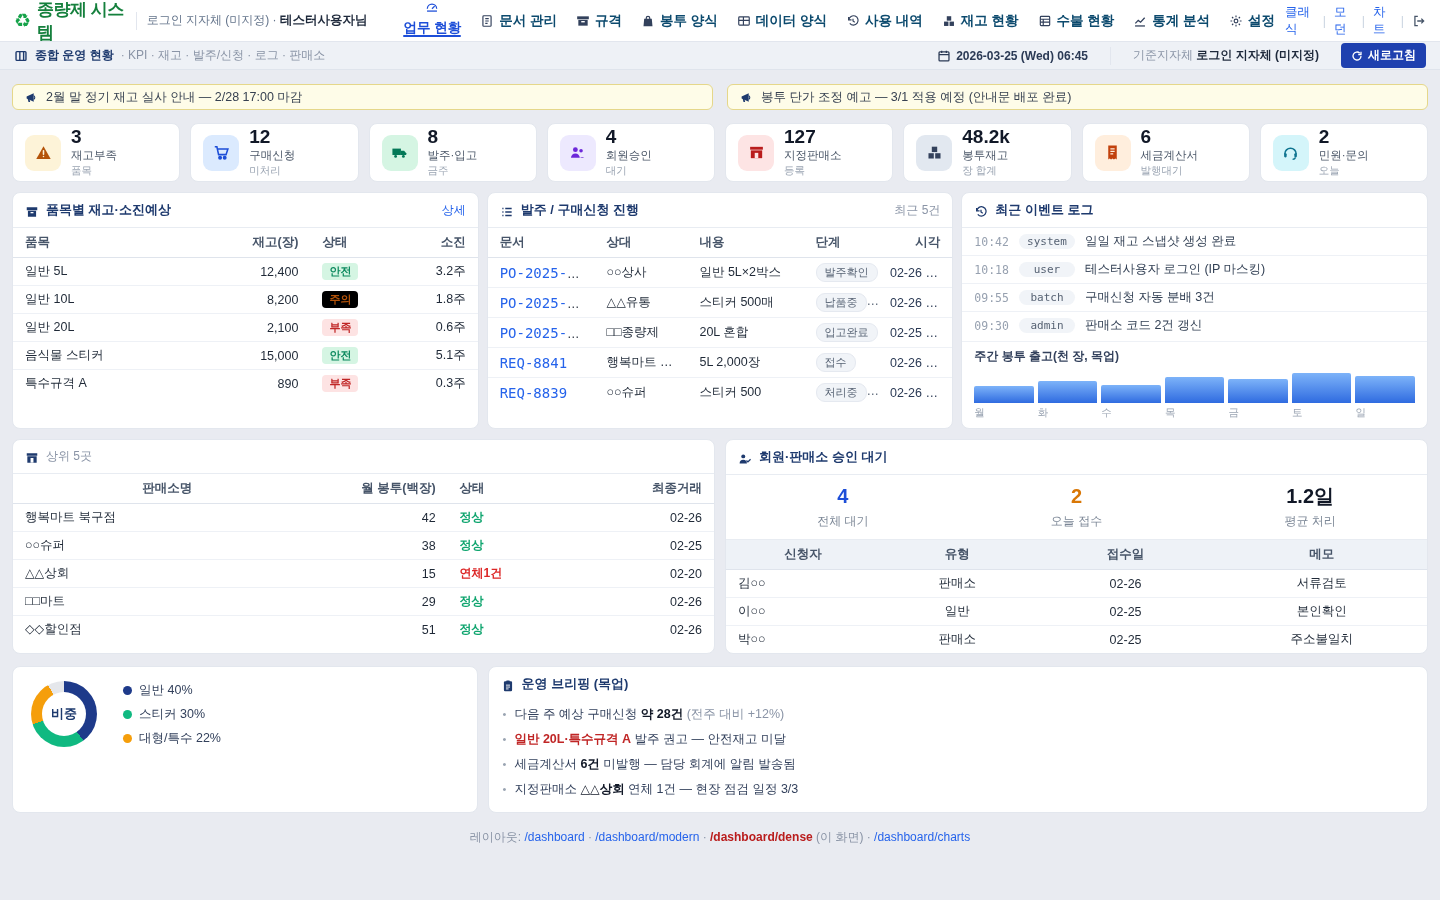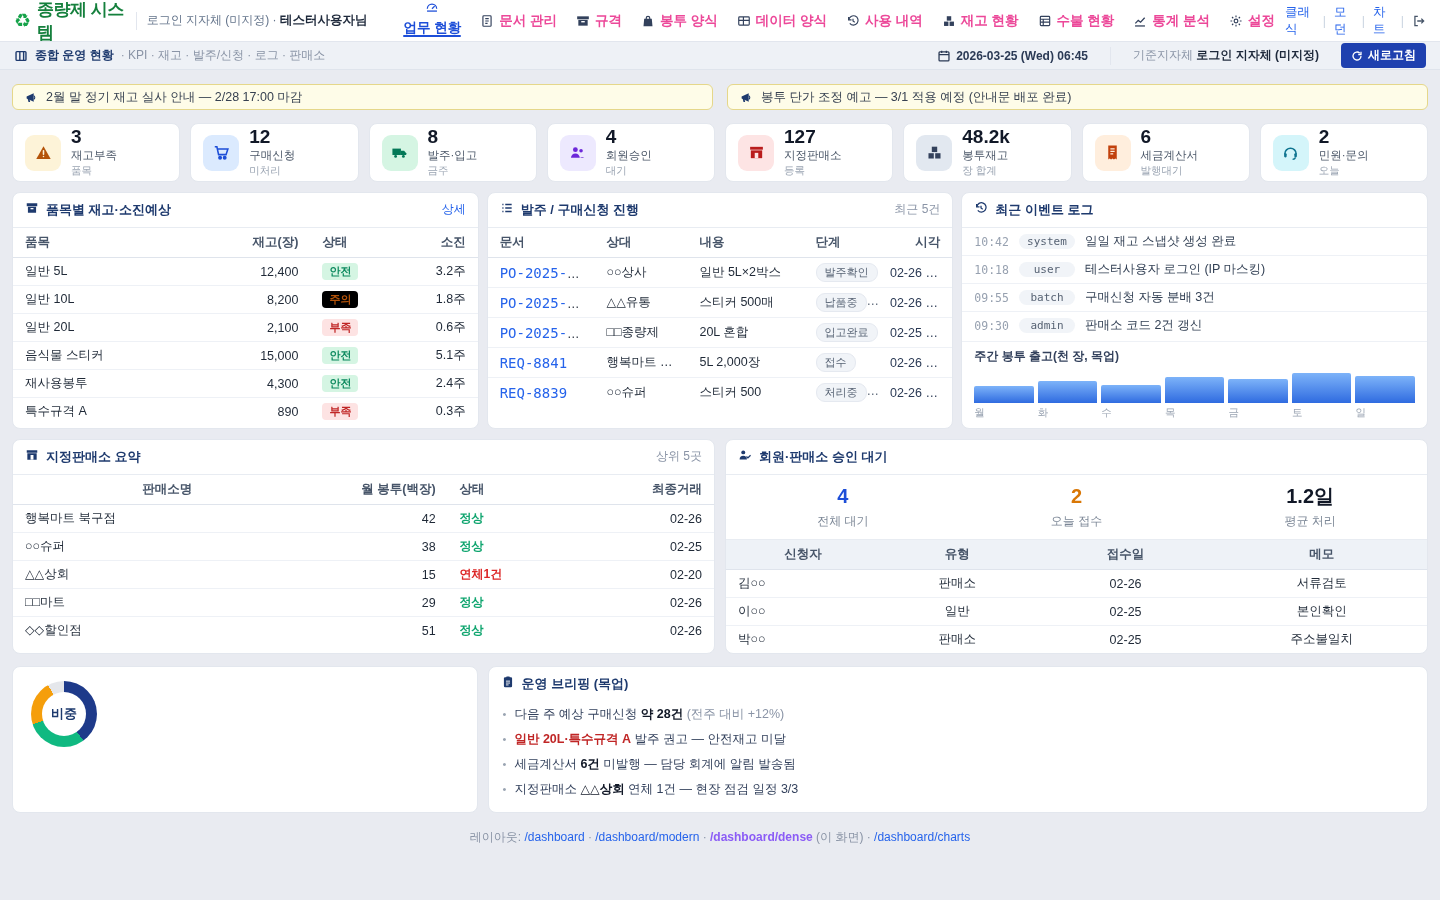--- a/index.html
+++ b/index.html
@@ -10,21 +10,21 @@
 
   
   .navbar { height:42px; background:#fff; border-bottom:1px solid #e2e6ee; display:flex; align-items:center; padding:0 14px; gap:10px; }
   .brand { display:flex; align-items:center; gap:6px; }
   .brand .logo { color:#16a34a; font-size:19px; line-height:1; }
   .brand .title { font-size:17px; font-weight:bold; color:#15803d; letter-spacing:-0.5px; }
   .vsep { width:1px; height:18px; background:#e2e6ee; }
   .whoami { font-size:12px; color:#64748b; white-space:nowrap; }
   .whoami b { color:#1e293b; font-size:12.5px; }
   .mainnav { display:flex; align-items:center; gap:19px; margin-left:26px; flex:1; }
-  .navitem { display:flex; align-items:center; gap:5px; font-size:13.5px; font-weight:bold; color:#ec4899; cursor:pointer; height:42px; position:relative; white-space:nowrap; }
+  .navitem { display:flex; align-items:center; gap:5px; font-size:13.5px; font-weight:bold; color:#0c4a6e; cursor:pointer; height:42px; position:relative; white-space:nowrap; }
   .navitem .ic { color:#33415c; }
   .navitem.active { color:#1d4ed8;flex-direction:column; }
   .navitem.active .ic { color:#1d4ed8; }
   .navitem.active::after { content:""; position:absolute; left:0; right:0; bottom:5px; height:2px; background:#1d4ed8; border-radius:1px; }
   .modes { display:flex; align-items:center; gap:8px; font-size:12.5px; }
   .modes a { color:#2563eb; text-decoration:none; cursor:pointer; }
   .modes .psep { color:#cbd5e1; }
   .modes .ic { color:#475569; cursor:pointer; }
 
   
@@ -55,21 +55,21 @@
   .kpi-ic svg { width:17px; height:17px; }
   .kpi-val { font-size:19px; font-weight:bold; color:#111827; line-height:1.05; }
   .kpi-label { font-size:11.5px; color:#4b5768; margin-top:1px; }
   .kpi-sub { font-size:10.5px; color:#9aa4b2; margin-top:1px; }
 
   .row2 { display:grid; grid-template-columns:repeat(3,1fr); gap:8px; margin-top:10px; }
   .row3 { display:grid; grid-template-columns:1fr 1fr; gap:10px; margin-top:10px; }
   .row4 { display:grid; grid-template-columns:1fr 2.02fr; gap:10px; margin-top:12px; }
 
   .panel { background:#fff; border:1px solid #e3e7ee; border-radius:8px; overflow:hidden; }
-  .p-head { display:flex; align-items:flex-start; gap:7px; padding:8px 12px; border-bottom:1px solid #e8ecf2; }
+  .p-head { display:flex; align-items:flex-end; gap:7px; padding:8px 12px; border-bottom:1px solid #e8ecf2; }
   .p-head .ic { color:#1e3a6e; }
   .p-title { font-weight:bold; font-size:13px; color:#1e3a6e; flex:1; white-space:nowrap; }
   .p-link { font-size:12px; color:#2563eb; cursor:pointer; text-decoration:none; }
   .p-note { font-size:12px; color:#8a94a6; }
   .row2 .panel { min-height:235px; }
   .row3 .panel { min-height:170px; }
   .row4 .panel { min-height:105px; }
 
   table { border-collapse:collapse; width:100%; table-layout:fixed; font-size:12.5px; }
   th { font-size:12.5px; font-weight:bold; color:#475569; padding:6px 12px; white-space:nowrap; }
@@ -120,21 +120,21 @@
   .brief-list { padding:7px 14px 10px; }
   .brief-item { display:flex; align-items:baseline; gap:8px; padding:4px 0; font-size:12.5px; color:#33415c; }
   .brief-item .bullet { color:#9aa4b2; font-size:11px; }
   .b-strong { font-weight:bold; color:#111827; }
   .b-red { font-weight:bold; color:#c02626; }
   .b-muted { color:#8a94a6; }
 
   
   .footer { text-align:center; padding:16px 0 0; font-size:12px; color:#8a94a6; }
   .footer a { color:#2563eb; text-decoration:none; cursor:pointer; }
-  .footer .cur { color:#8b5cf6; font-weight:bold; }
+  .footer .cur { color:#b91c1c; font-weight:bold; }
 </style>
 </head>
 <body>
 
 <header class="navbar">
   <div class="brand">
     <span class="logo">♻</span>
     <span class="title">종량제 시스템</span>
   </div>
   <span class="vsep"></span>
@@ -446,26 +446,20 @@
               <td class="ta-l">일반 20L</td>
               <td class="ta-r">2,100</td>
               <td class="ta-l"><span class="badge danger">부족</span></td>
               <td class="ta-r">0.6주</td>
             </tr>
         <tr>
               <td class="ta-l">음식물 스티커</td>
               <td class="ta-r">15,000</td>
               <td class="ta-l"><span class="badge safe">안전</span></td>
               <td class="ta-r">5.1주</td>
-            </tr>
-        <tr>
-              <td class="ta-l">재사용봉투</td>
-              <td class="ta-r">4,300</td>
-              <td class="ta-l"><span class="badge safe">안전</span></td>
-              <td class="ta-r">2.4주</td>
             </tr>
         <tr>
               <td class="ta-l">특수규격 A</td>
               <td class="ta-r">890</td>
               <td class="ta-l"><span class="badge danger">부족</span></td>
               <td class="ta-r">0.3주</td>
             </tr>
       </tbody>
         </table>
     </section>
@@ -595,21 +589,20 @@
   <div class="row3">
     <section class="panel">
       <div class="p-head">
         <span class="ic">
             <svg viewBox="0 0 24 24" fill="currentColor">
               <path d="M3 4h18v4H3z"></path>
               <path d="M4 9h16v11H4z"></path>
               <rect x="9.5" y="12" width="5" height="8" fill="#fff"></rect>
             </svg>
           </span>
-        <span class="p-title">지정판매소 요약</span>
         <span class="p-note">상위 5곳</span>
       </div>
       <table>
         <colgroup>
             <col style="width:44%">
             <col style="width:18%">
             <col style="width:18%">
             <col style="width:20%">
           </colgroup>
         <tbody>
@@ -714,20 +707,34 @@
         </table>
     </section>
   </div>
 
   <div class="row4">
     <section class="panel">
       <div class="share-body">
         <div class="donut" style="background: conic-gradient(rgb(30, 58, 138) 0%, rgb(30, 58, 138) 40%, rgb(16, 185, 129) 40%, rgb(16, 185, 129) 70%, rgb(245, 158, 11) 70%, rgb(245, 158, 11) 92%, rgb(229, 231, 235) 92%, rgb(229, 231, 235) 100%);">
           <div class="donut-hole">
               <span>비중</span>
+            </div>
+        </div>
+        <div class="legend">
+          <div class="leg-item">
+              <span class="leg-dot" style="background: rgb(30, 58, 138);"></span>
+              <span>일반 40%</span>
+            </div>
+          <div class="leg-item">
+              <span class="leg-dot" style="background: rgb(16, 185, 129);"></span>
+              <span>스티커 30%</span>
+            </div>
+          <div class="leg-item">
+              <span class="leg-dot" style="background: rgb(245, 158, 11);"></span>
+              <span>대형/특수 22%</span>
             </div>
         </div>
       </div>
     </section>
 
     <section class="panel">
       <div class="p-head" style="border-bottom:none; padding-bottom:2px;">
         <span class="ic">
             <svg viewBox="0 0 24 24" fill="currentColor">
               <rect x="5" y="4" width="14" height="17" rx="2"></rect>

